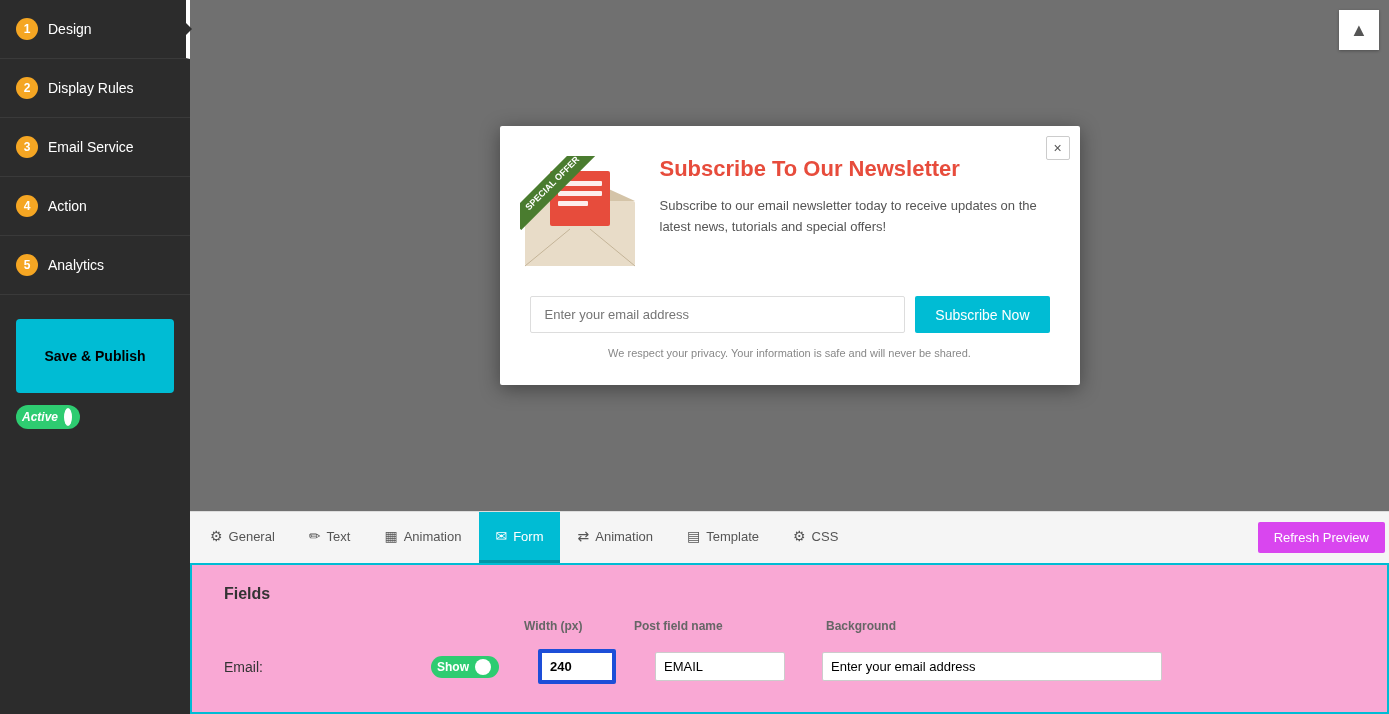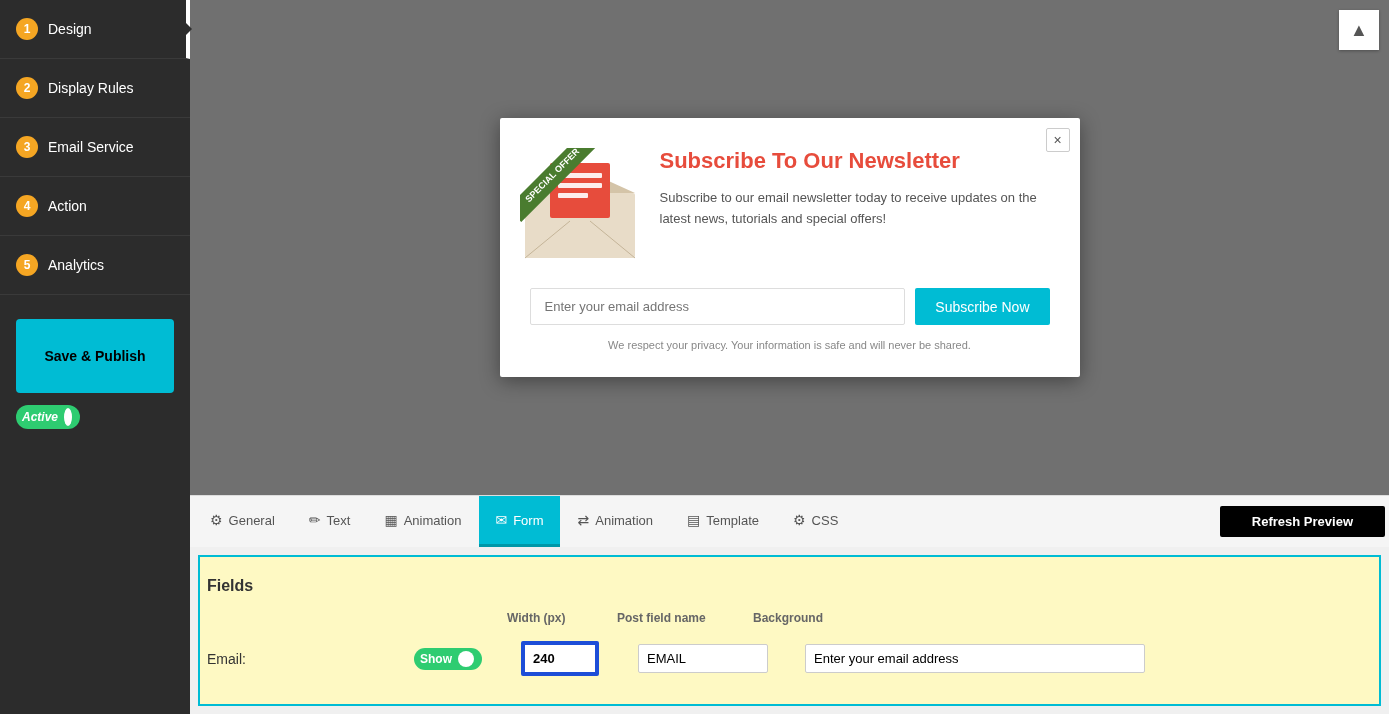--- a/index.html
+++ b/index.html
@@ -272,36 +272,36 @@
     .tab-btn.active {
       background: #00bcd4;
       color: #fff;
       border-bottom: 3px solid #0097a7;
     }
     .tab-btn .tab-icon {
       font-size: 14px;
     }
     .refresh-preview-btn {
       margin-left: auto;
-      background: #000000;
+      background: #d946ef;
       color: #fff;
       border: none;
       border-radius: 2px;
-      padding: 8px 32px;
-      font-size: 13px;
-      cursor: pointer;
-      font-weight: bold;
+      padding: 8px 16px;
+      font-size: 13px;
+      cursor: pointer;
+      font-weight: normal;
     }
 
     
     #fields-section {
-      background: #fef9c3;
+      background: #f9a8d4;
       border: 2px solid #00bcd4;
-      margin: 8px;
-      padding: 20px 7px;
+      margin: 0;
+      padding: 20px 32px;
       flex-shrink: 0;
       overflow: auto;
     }
     .fields-title {
       font-size: 16px;
       font-weight: bold;
       color: #333;
       margin-bottom: 16px;
     }
     .fields-table-header {
@@ -309,21 +309,21 @@
       align-items: center;
       font-size: 12px;
       color: #666;
       font-weight: bold;
       padding-bottom: 8px;
       gap: 0;
     }
     .col-label { width: 200px; }
     .col-show { width: 100px; }
     .col-width { width: 110px; }
-    .col-postfield { width: 136px; }
+    .col-postfield { width: 192px; }
     .col-placeholder { flex: 1; }
     .fields-row {
       display: flex;
       align-items: center;
       gap: 7px;
       padding: 8px 0;
     }
     .field-label-cell {
       width: 200px;
       font-size: 14px;

